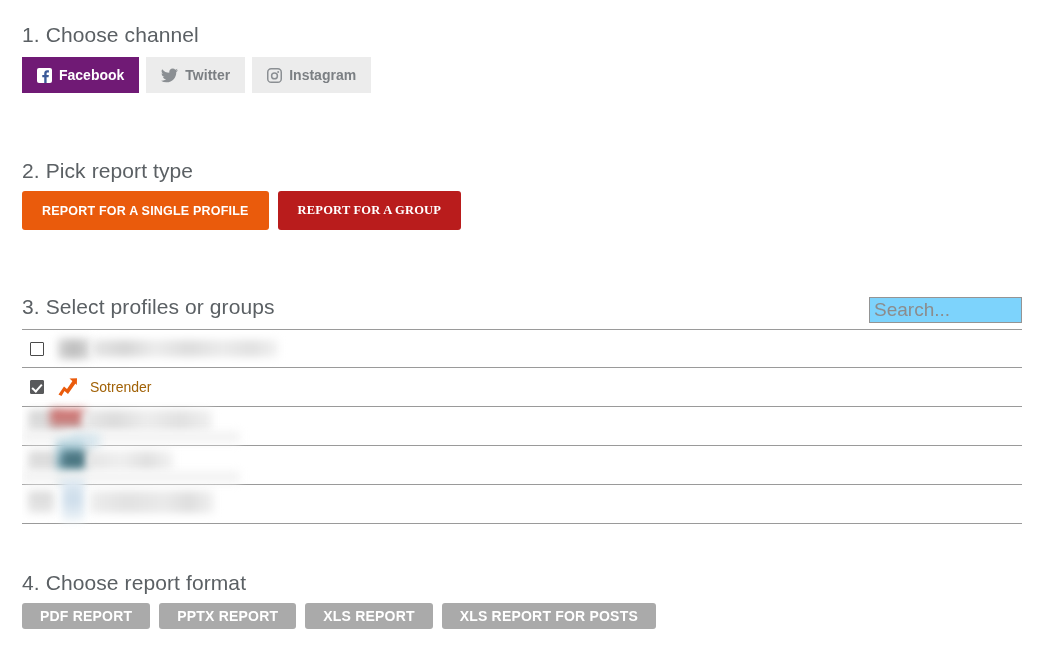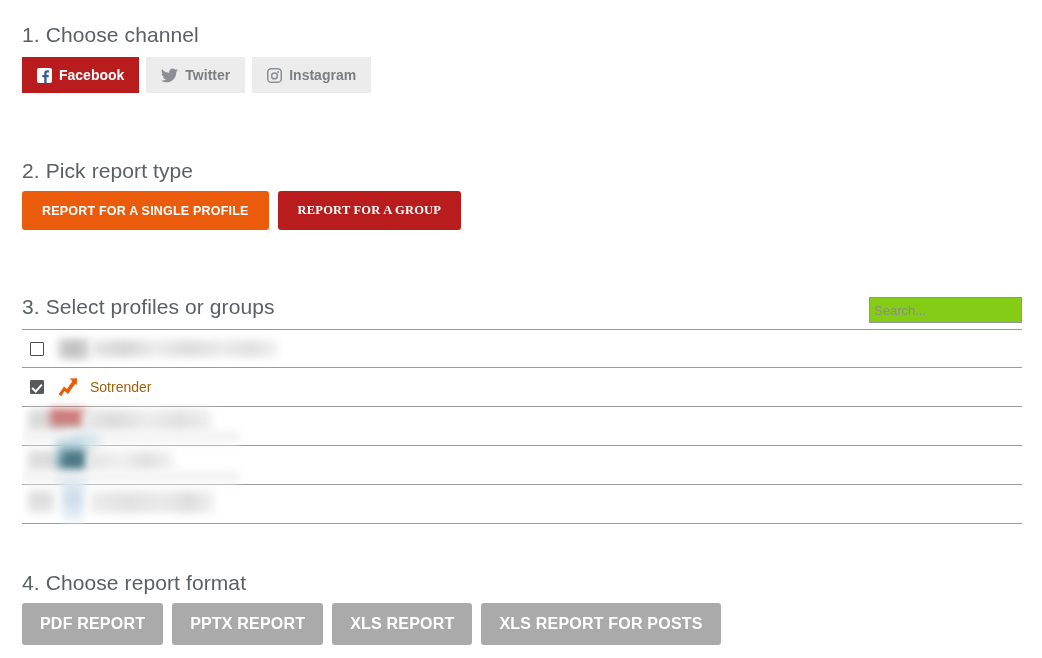--- a/index.html
+++ b/index.html
@@ -54,21 +54,21 @@
     box-sizing: border-box;
     background: #ececec;
     color: #7b7f83;
     font-size: 14px;
     font-weight: 700;
     border: none;
     cursor: pointer;
     white-space: nowrap;
   }
   .channel-btn.active {
-    background: #b91c1c;
+    background: #701a75;
     color: #ffffff;
   }
   .channel-btn .ic { display: flex; align-items: center; }
   .channel-btn .ic svg { display: block; }
 
   
   .type-row {
     position: absolute;
     left: 22px;
     top: 191px;
@@ -97,23 +97,23 @@
 
   
   .search-box {
     position: absolute;
     left: 869px;
     top: 297px;
     width: 153px;
     height: 23px;
     box-sizing: border-box;
     border: 1px solid #949494;
-    background: #84cc16;
+    background: #7dd3fc;
     font-family: "Liberation Sans", sans-serif;
-    font-size: 13px;
+    font-size: 19px;
     color: #333;
     padding: 12px 4px;
     outline: none;
   }
   .search-box::placeholder { color: #8c8c8c; }
 
   
   .list {
     position: absolute;
     left: 22px;
@@ -186,31 +186,31 @@
 
   
   .format-row {
     position: absolute;
     left: 22px;
     top: 603px;
     display: flex;
     gap: 9px;
   }
   .format-btn {
-    height: 42px;
+    height: 26px;
     display: flex;
     align-items: center;
     justify-content: center;
     padding: 4px 18px;
     box-sizing: border-box;
     border: none;
     border-radius: 3px;
     background: #aaaaaa;
     color: #ffffff;
-    font-size: 16px;
+    font-size: 14px;
     font-weight: 700;
     letter-spacing: 0.2px;
     cursor: pointer;
     white-space: nowrap;
   }
 </style>
 </head>
 <body>
 
 <div class="page">

